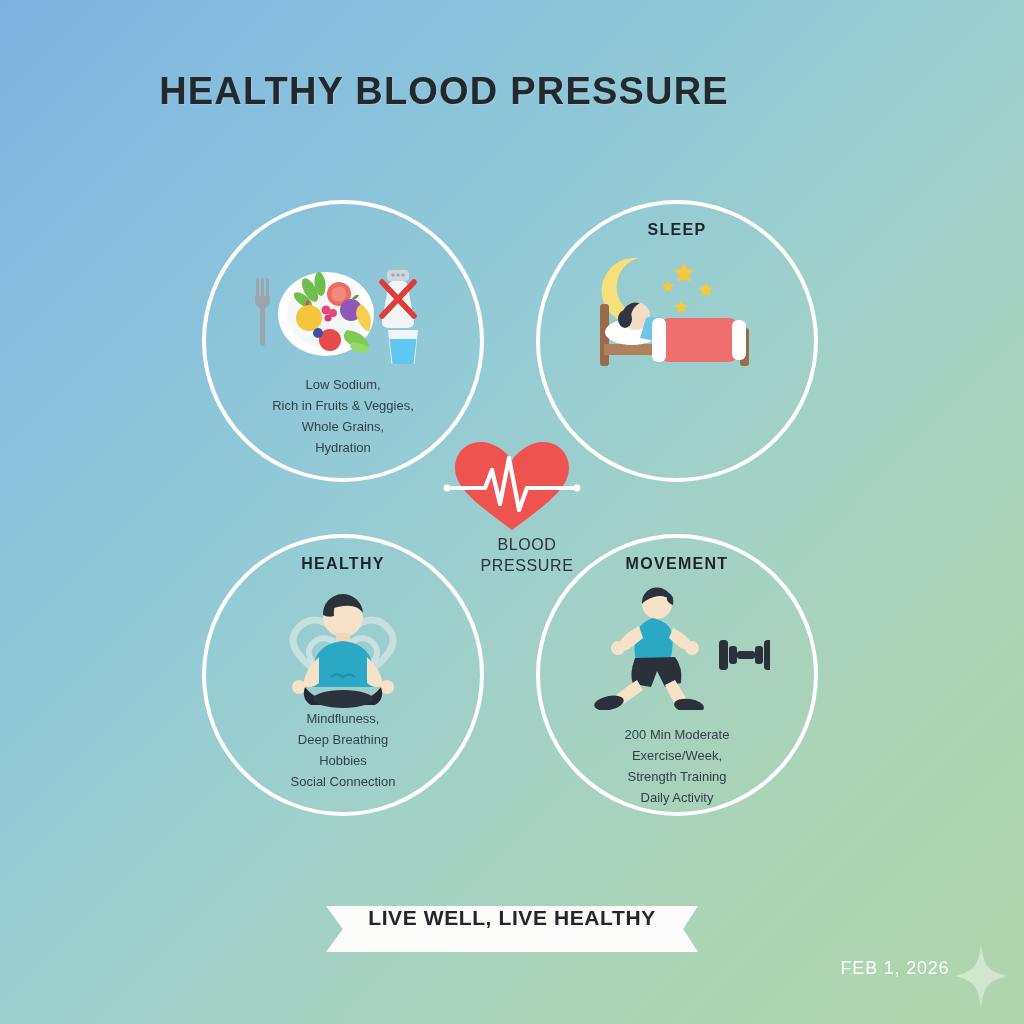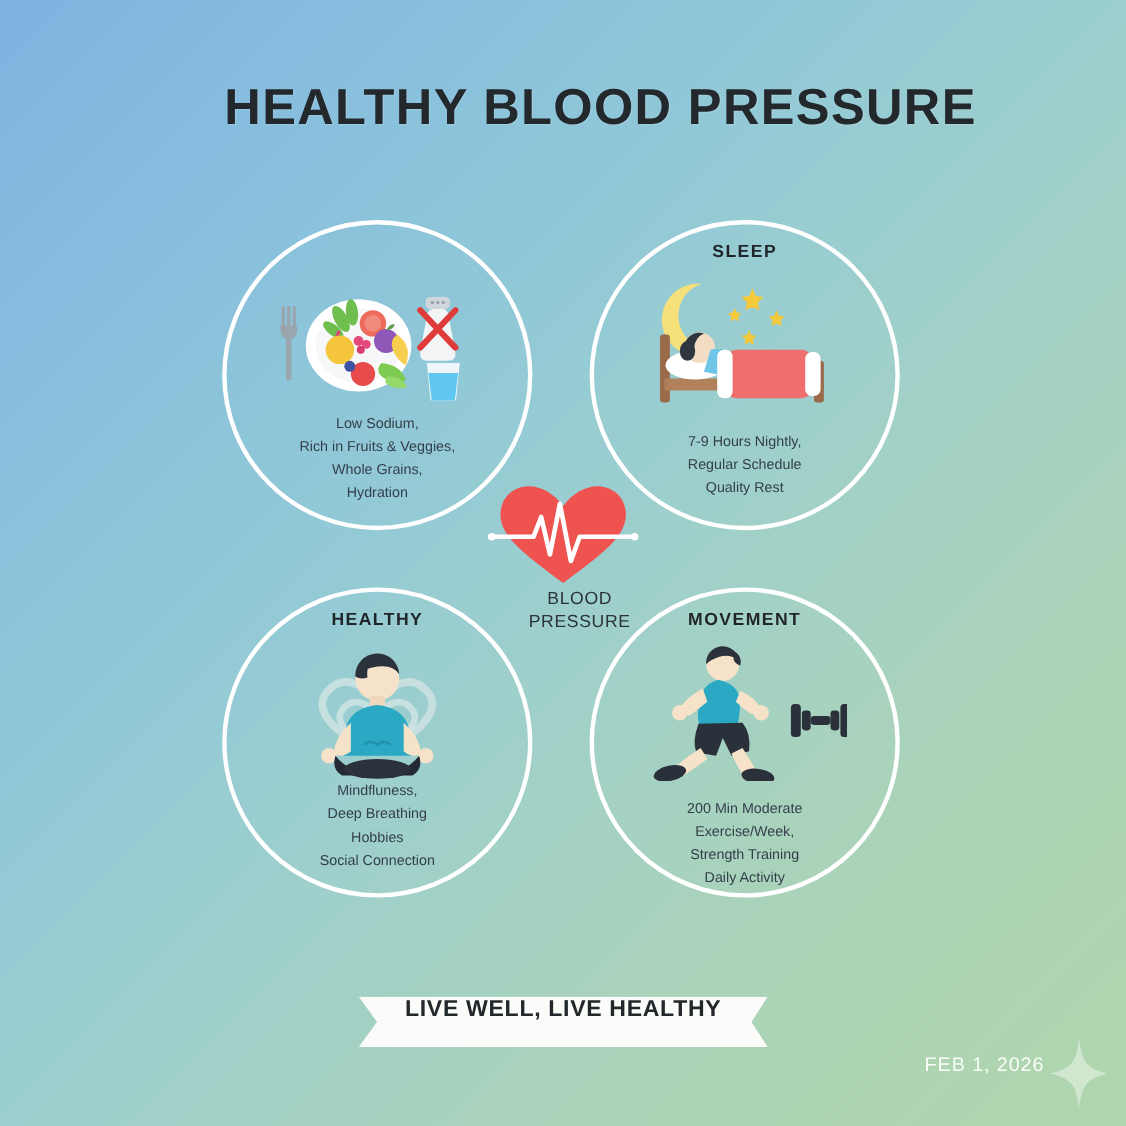--- a/index.html
+++ b/index.html
@@ -28,22 +28,22 @@
         #b0d6ad 100%);
     overflow: hidden;
   }
 
   
   #title {
     position: absolute;
     top: 70px;
     left: 0;
     width: 888px;
-    text-align: right;
-    font-size: 46px;
+    text-align: center;
+    font-size: 38px;
     font-weight: bold;
     letter-spacing: 1.2px;
     color: #23282d;
     text-shadow: 1px 1px 1px rgba(255,255,255,0.18);
   }
 
   
   .pillar {
     position: absolute;
     width: 282px;
@@ -255,23 +255,20 @@
         <path d="M42 64 a14 14 0 0 1 18 -13 q-8 4 -9 13 q-5 2 -9 0z" fill="#2f3640"></path>
         <ellipse cx="45" cy="67" rx="7" ry="9" fill="#2f3640"></ellipse>
 
         <path d="M66 66 q12 -4 18 6 l-4 18 l-20 -4z" fill="#6ec5e8"></path>
 
         <rect x="78" y="66" width="82" height="44" rx="12" fill="#ef6f6f"></rect>
         <rect x="72" y="66" width="14" height="44" rx="6" fill="#ffffff"></rect>
         <rect x="152" y="68" width="14" height="40" rx="6" fill="#ffffff"></rect>
       </svg>
     </div>
-    <div class="pillar-desc lower">7-9 Hours Nightly,
-Regular Schedule
-Quality Rest</div>
   </div>
 
   <div class="pillar" id="pillar-stress">
     <div class="pillar-heading">HEALTHY</div>
     <div class="pillar-icon">
       <svg width="168" height="130" viewBox="0 0 168 130">
 
         <g fill="none" stroke="#cfe3e2" stroke-width="7" opacity="0.85">
           <path d="M84 56 q-26 -28 -44 -10 q-16 16 10 38 q14 12 34 14"></path>
           <path d="M84 56 q26 -28 44 -10 q16 16 -10 38 q-14 12 -34 14"></path>

